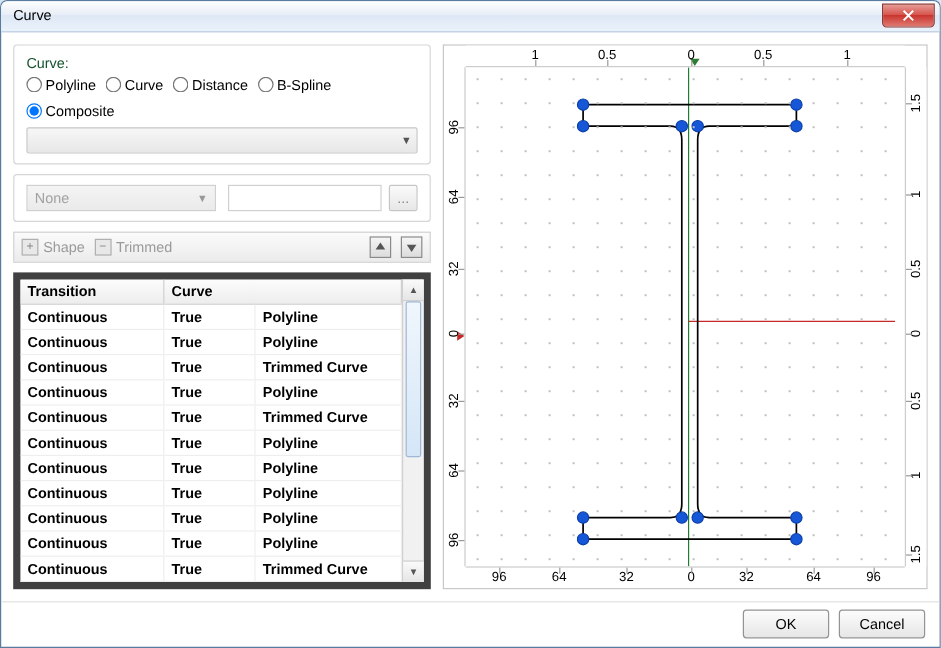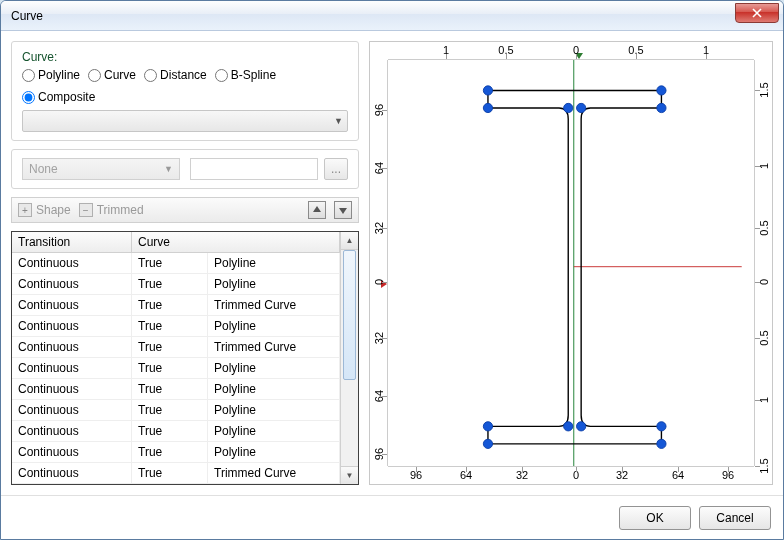--- a/index.html
+++ b/index.html
@@ -62,21 +62,21 @@
     display:flex; align-items:center; padding:0 6px; gap:8px;
   }
   .tool-btn { display:flex; align-items:center; gap:4px; color:#9a9a9a; cursor:default;}
   .tool-icon{ width:14px;height:14px;border:1px solid #b0b0b0;background:#e8e8e8;display:flex;align-items:center;justify-content:center;font-size:10px;color:#888;}
   .toolbar .spacer{flex:1;}
   .arrow-btn{
     width:18px;height:18px;border:1px solid #8a8a8a;background:linear-gradient(#f5f5f5,#dcdcdc);
     display:flex;align-items:center;justify-content:center;cursor:pointer;
   }
   .arrow-btn svg{fill:#555;}
-  .grid-wrap{ flex:1; border:1px solid #404040; display:flex; min-height:0;}
+  .grid-wrap{ flex:1; border:6px solid #404040; display:flex; min-height:0;font-weight:bold;}
   .grid{ flex:1; overflow:hidden;}
   .grid-header{ display:flex; background:linear-gradient(#fcfcfc,#ededed); border-bottom:1px solid #d0d0d0;}
   .grid-header .cell{ padding:3px 6px; border-right:1px solid #d0d0d0;}
   .grid-body{ }
   .grid-row{ display:flex; border-bottom:1px solid #eee;}
   .grid-row .cell{ padding:3px 6px; border-right:1px solid #eee;}
   .c0{width:120px;} .c1{width:76px;} .c2{flex:1;}
   .vscroll{ width:18px; background:#f1f1f1; border-left:1px solid #d0d0d0; position:relative;}
   .vscroll .up,.vscroll .down{
     height:18px;display:flex;align-items:center;justify-content:center;font-size:8px;color:#555;

